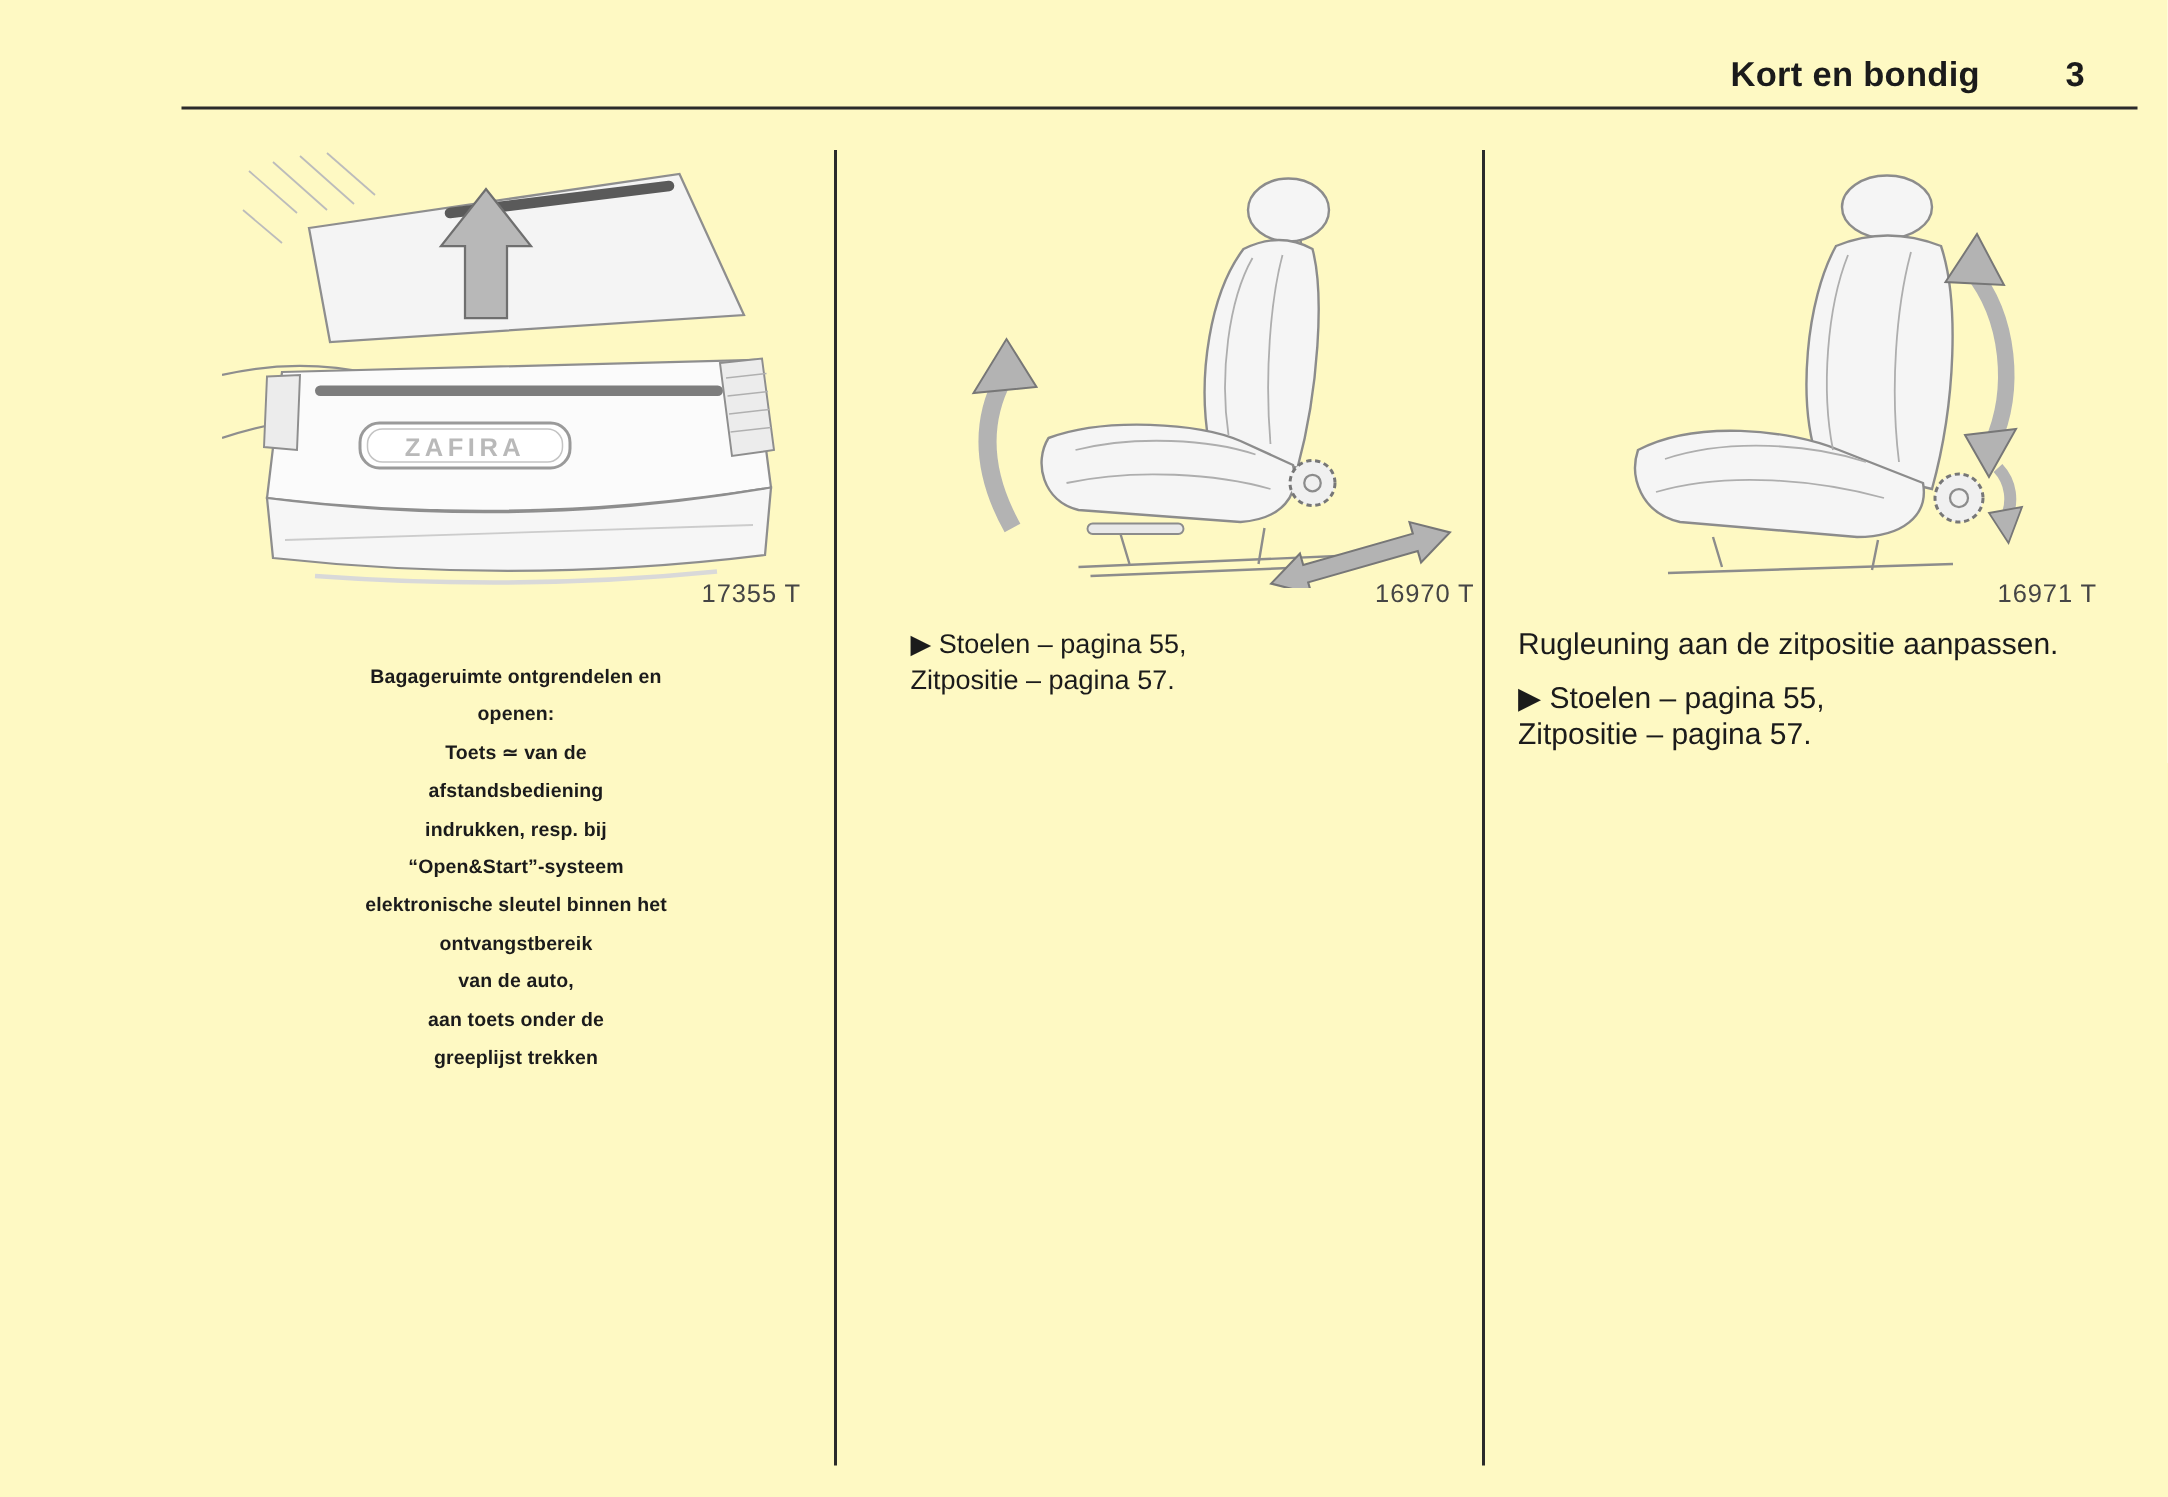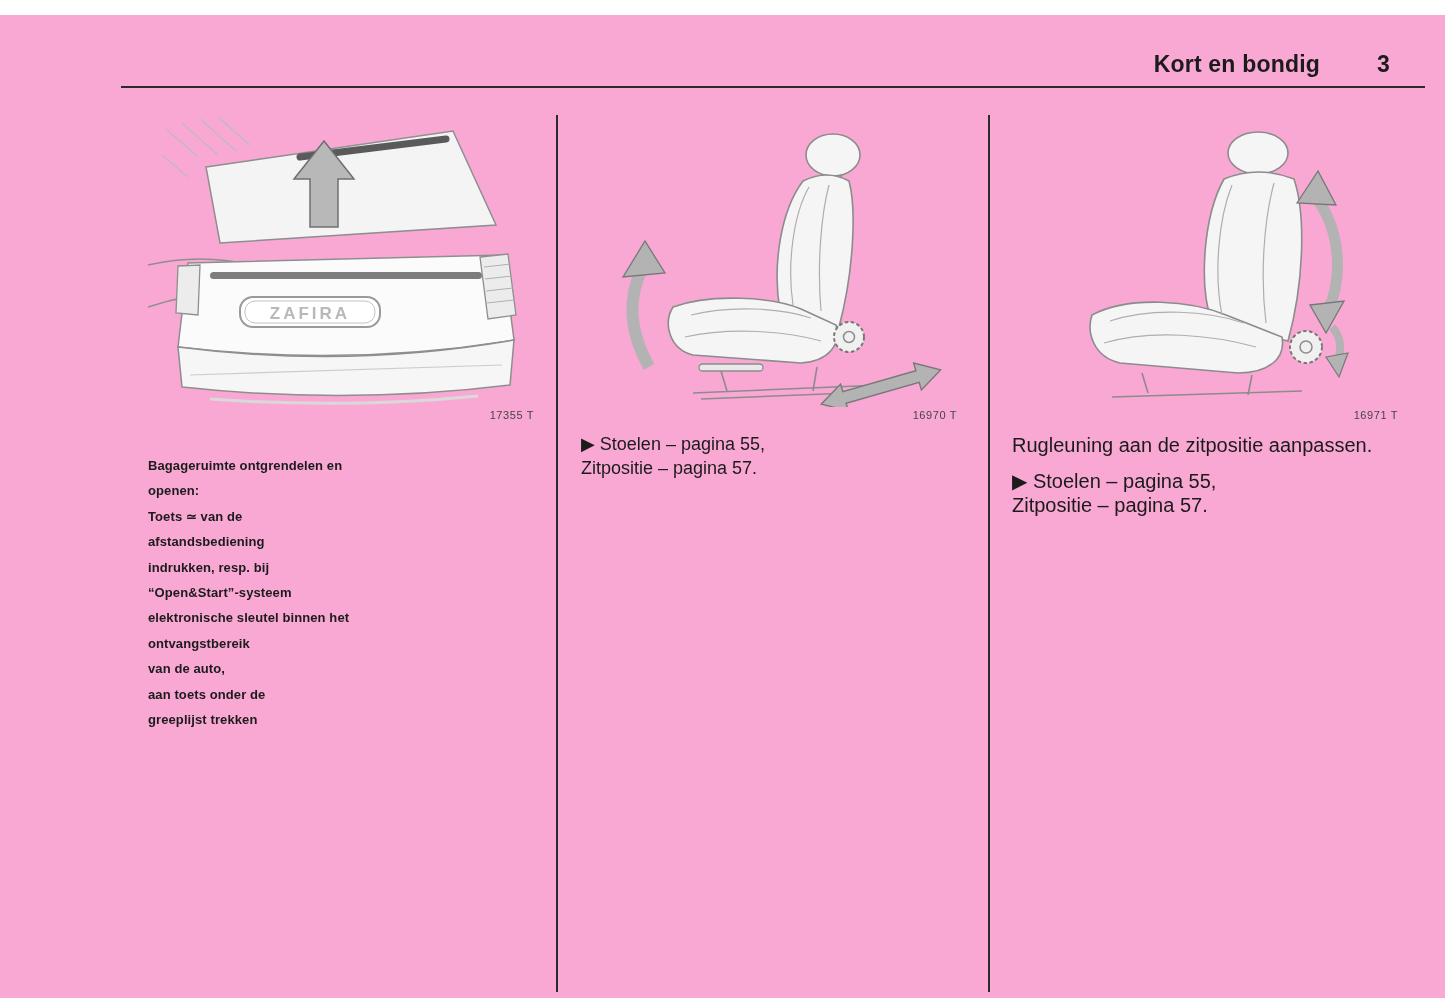--- a/index.html
+++ b/index.html
@@ -4,43 +4,43 @@
 <style>
   * { margin:0; padding:0; box-sizing:border-box; }
   html,body { background:#ffffff; }
   body {
     width:1445px; height:998px;
     font-family:"Liberation Sans", sans-serif;
     color:#1b1b1b;
     position:relative;
     overflow:hidden;
   }
-  .page { position:absolute; inset:0; background:#f9a8d4;margin-top:15px; }
+  .page { position:absolute; inset:0; background:#fef9c3; }
 
   
   .header-title { position:absolute; top:36px; right:125px; font-size:23px; font-weight:bold; letter-spacing:0.2px; }
   .header-page-number { position:absolute; top:36px; left:1377px; font-size:23px; font-weight:bold; }
   .header-rule { position:absolute; top:71px; left:121px; width:1304px; height:2px; background:#2b2b2b; }
 
   
   .vdiv { position:absolute; top:100px; width:2px; height:877px; background:#2b2b2b; }
   .vdiv-1 { left:556px; }
   .vdiv-2 { left:988px; }
 
   
   .col { position:absolute; top:100px; }
-  .col-1 { left:148px; width:392px; }
-  .col-2 { left:581px; width:382px; }
+  .col-1 { left:148px; width:392px;text-align:center; }
+  .col-2 { left:607px; width:382px; }
   .col-3 { left:1012px; width:392px; }
 
   figure { position:relative; height:308px; width:100%; }
   figure svg { width:100%; height:292px; display:block; }
   figcaption {
     position:absolute; right:6px; bottom:2px;
-    font-size:11px; color:#454545; letter-spacing:0.6px;
+    font-size:17px; color:#454545; letter-spacing:0.6px;
   }
 
   .col-heading {
     margin-top:30px;
     font-size:13px; line-height:25.4px; font-weight:bold;
     white-space:pre-line; letter-spacing:0.1px;
   }
   .col-body {
     margin-top:9px;
     font-size:18px; line-height:24px;

